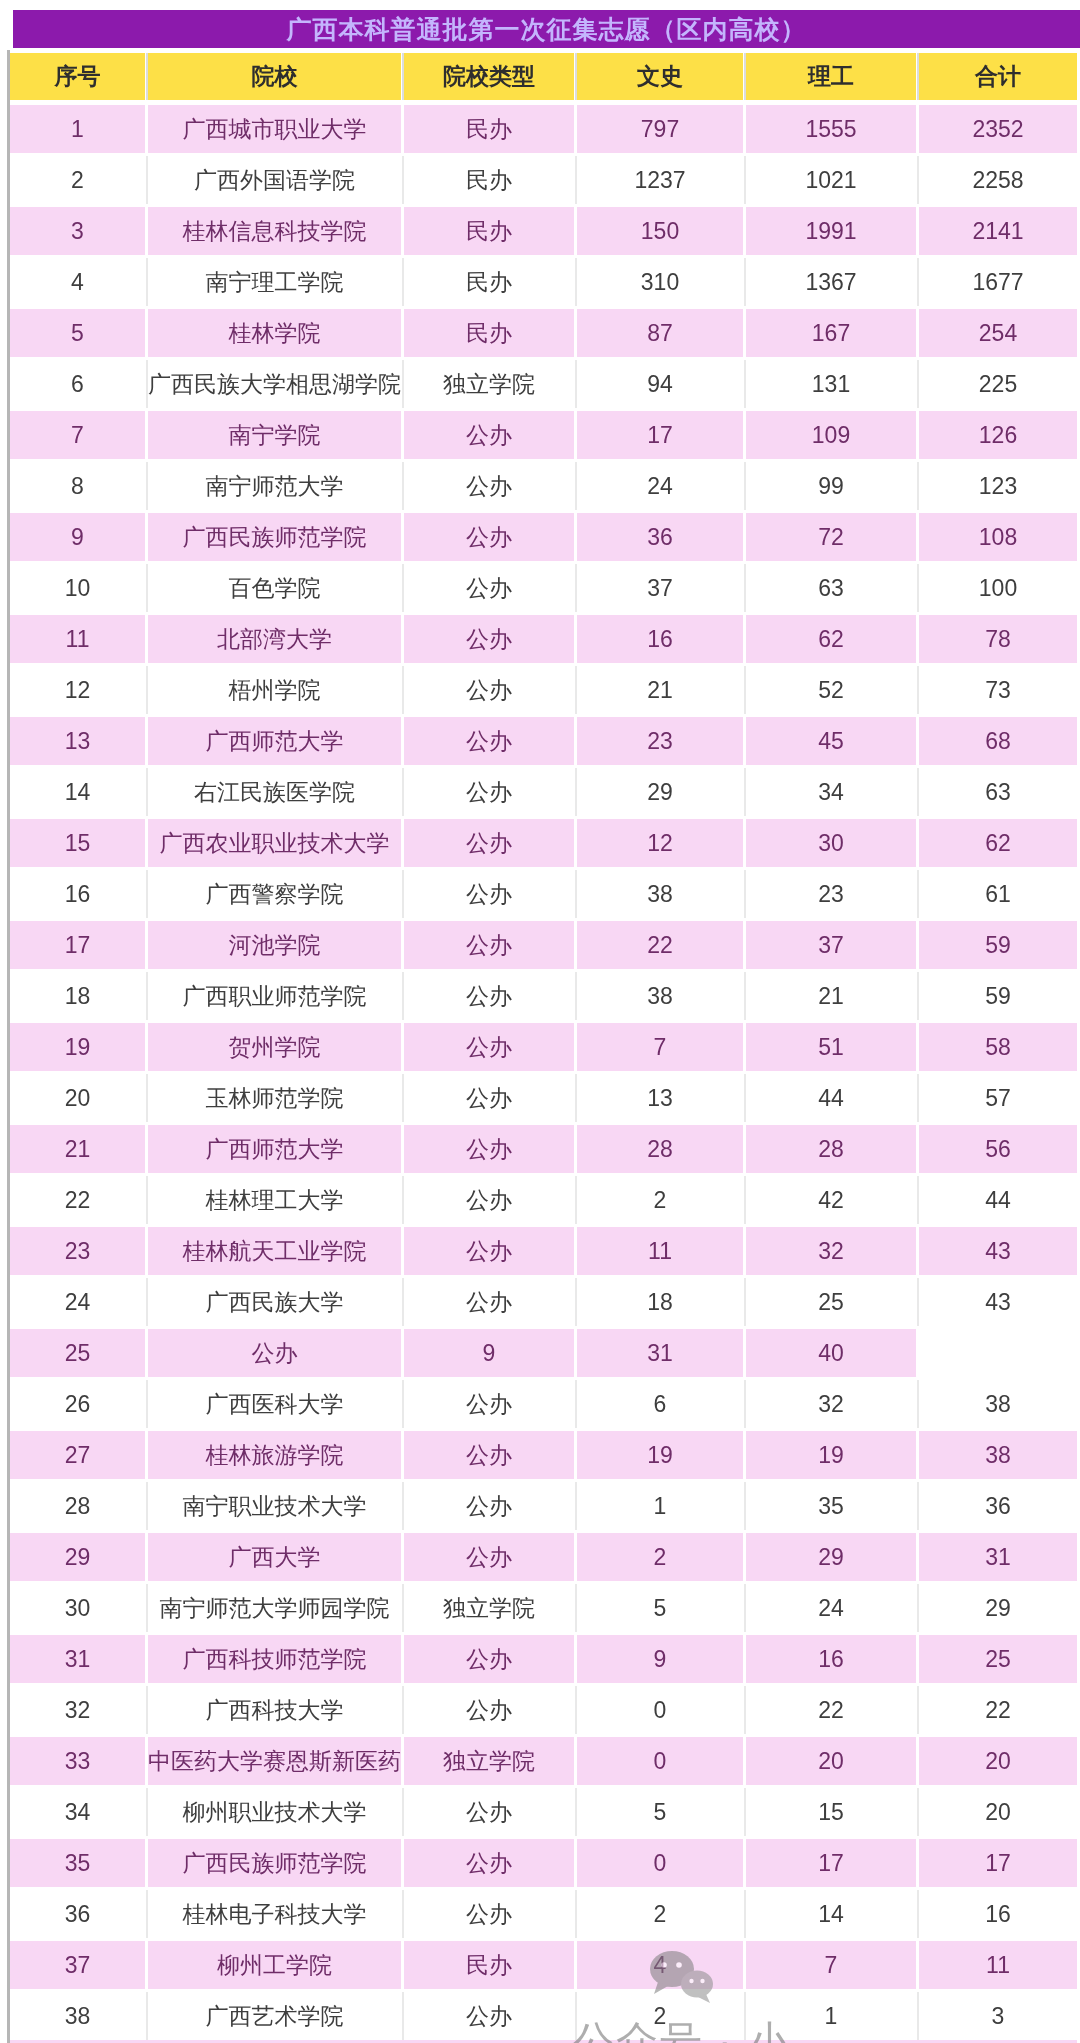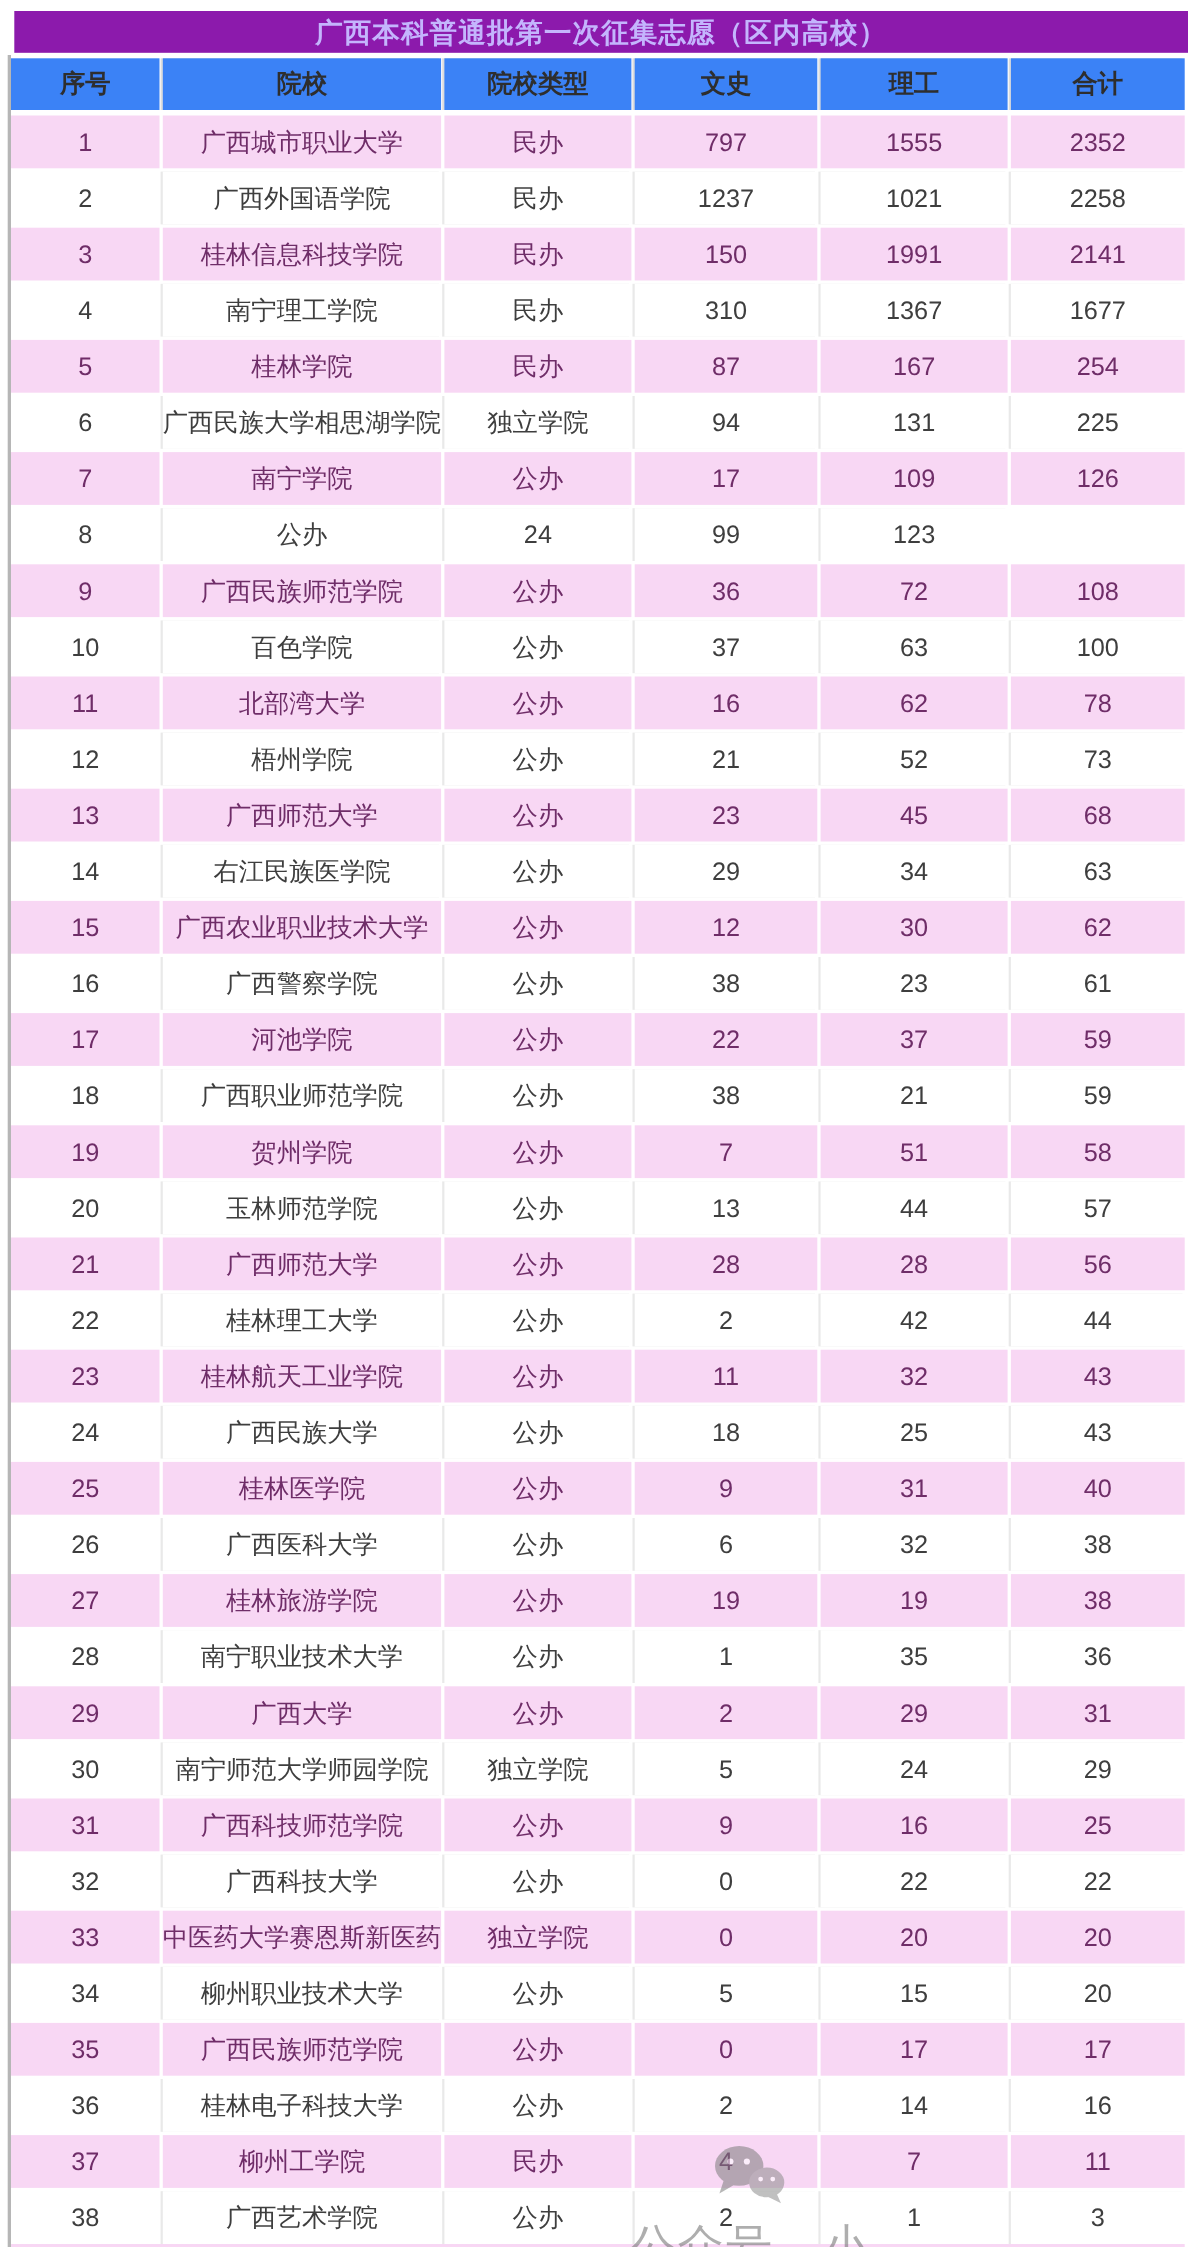--- a/index.html
+++ b/index.html
@@ -24,21 +24,21 @@
   .grid-row{
     display:grid;
     grid-template-columns:135px 253px 170px 166px 170px auto;
     column-gap:3px;
   }
   .cell{
     display:flex;align-items:center;justify-content:center;
     font-size:23px;overflow:hidden;white-space:nowrap;
   }
   .header-row{height:47px;margin-bottom:5px;}
-  .hcell{background:#3b82f6;color:#2e2e2e;font-weight:bold;}
+  .hcell{background:#fde047;color:#2e2e2e;font-weight:bold;}
   .hcell + .hcell{box-shadow:-2px 0 0 0 #dcdcdc;}
   .data-row{height:48px;margin-bottom:3px;}
   .row-pink .cell{background:#f8d7f4;color:#6f2d68;}
   .row-white .cell{background:#ffffff;color:#3e3e3e;}
   .row-white .cell + .cell{box-shadow:-2px 0 0 0 #e9e9e9;}
   .bottom-sliver{
     position:absolute;left:10px;right:3px;bottom:0;height:3px;
     background:#f8d7f4;z-index:4;
   }
   .watermark{
@@ -124,20 +124,21 @@
       <div class="grid-row data-row row-pink">
         <div class="cell">7</div>
         <div class="cell">南宁学院</div>
         <div class="cell">公办</div>
         <div class="cell">17</div>
         <div class="cell">109</div>
         <div class="cell">126</div>
       </div>
       <div class="grid-row data-row row-white">
         <div class="cell">8</div>
+        <div class="cell">南宁师范大学</div>
         <div class="cell">公办</div>
         <div class="cell">24</div>
         <div class="cell">99</div>
         <div class="cell">123</div>
       </div>
       <div class="grid-row data-row row-pink">
         <div class="cell">9</div>
         <div class="cell">广西民族师范学院</div>
         <div class="cell">公办</div>
         <div class="cell">36</div>
@@ -259,21 +260,20 @@
       <div class="grid-row data-row row-white">
         <div class="cell">24</div>
         <div class="cell">广西民族大学</div>
         <div class="cell">公办</div>
         <div class="cell">18</div>
         <div class="cell">25</div>
         <div class="cell">43</div>
       </div>
       <div class="grid-row data-row row-pink">
         <div class="cell">25</div>
-        <div class="cell">桂林医学院</div>
         <div class="cell">公办</div>
         <div class="cell">9</div>
         <div class="cell">31</div>
         <div class="cell">40</div>
       </div>
       <div class="grid-row data-row row-white">
         <div class="cell">26</div>
         <div class="cell">广西医科大学</div>
         <div class="cell">公办</div>
         <div class="cell">6</div>

